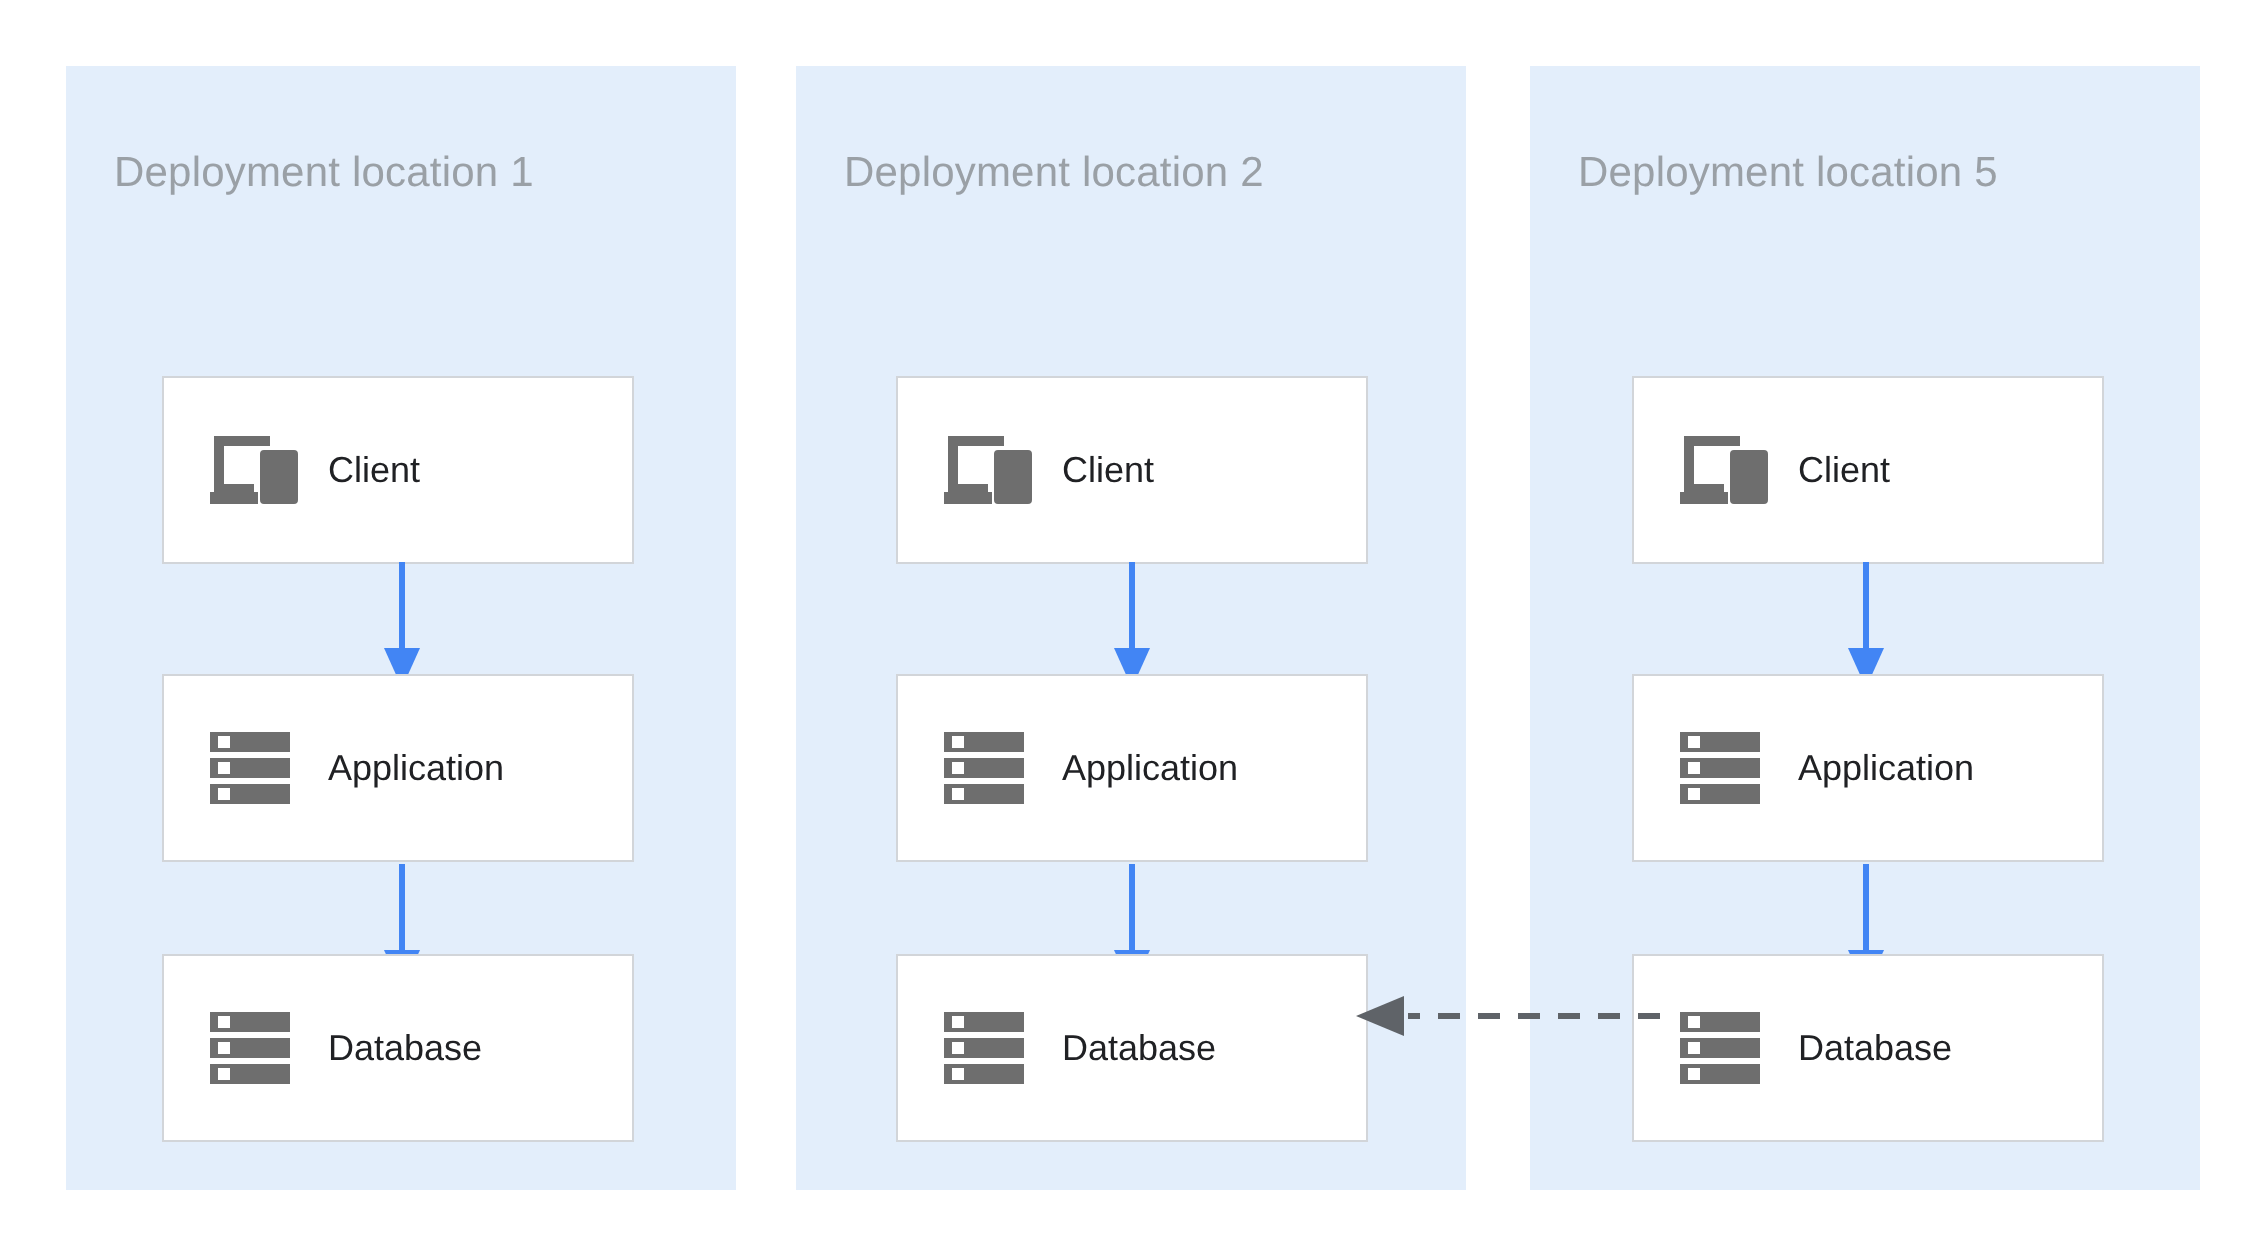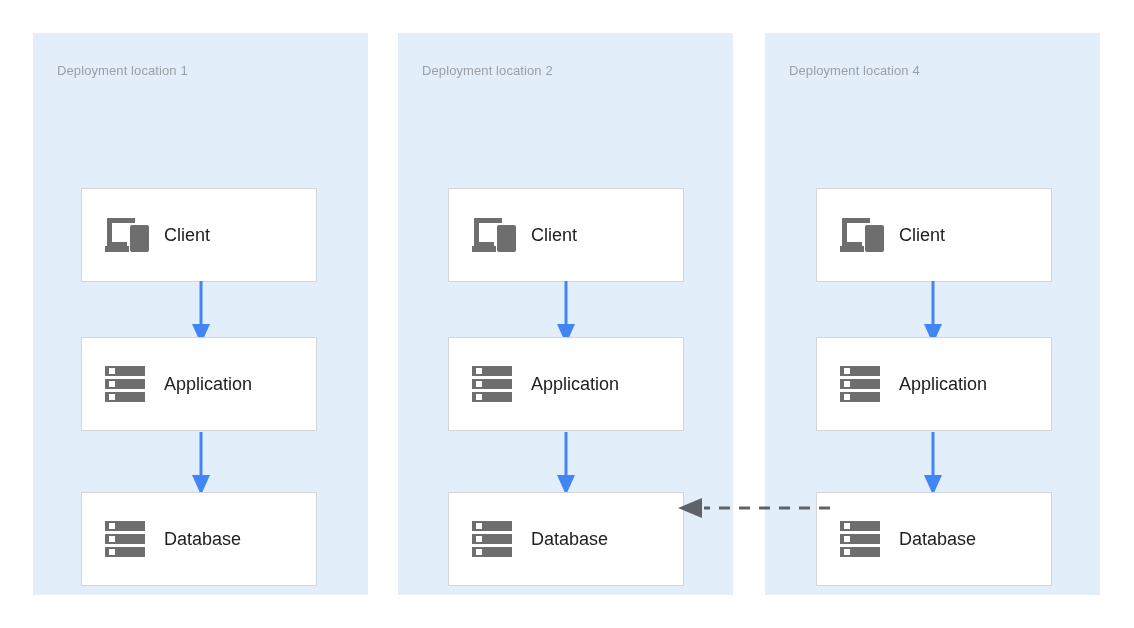--- a/index.html
+++ b/index.html
@@ -28,44 +28,44 @@
     height: 562px;
     background: #e3eefb;
     box-sizing: border-box;
   }
   .panel-1 { left: 33px; }
   .panel-2 { left: 398px; }
   .panel-3 { left: 765px; }
 
   .panel-title {
     position: absolute;
-    top: 28px;
+    top: 44px;
     left: 24px;
-    font-size: 13px;
+    font-size: 21px;
     line-height: 20px;
     color: #9aa0a6;
     letter-spacing: 0.1px;
     white-space: nowrap;
   }
 
   
   .node {
     position: absolute;
     width: 236px;
     height: 94px;
     background: #ffffff;
     border: 1px solid #d2d5d9;
     box-sizing: border-box;
     display: flex;
     align-items: center;
     justify-content: flex-start;
   }
   .node-client    { top: 155px; }
   .node-app       { top: 304px; }
-  .node-db        { top: 459px; }
+  .node-db        { top: 444px; }
 
   .panel-1 .node { left: 48px; }
   .panel-2 .node { left: 50px; }
   .panel-3 .node { left: 51px; }
 
   .node-icon {
     flex: 0 0 auto;
     margin-left: 22px;
     margin-right: 14px;
     width: 46px;
@@ -216,21 +216,21 @@
           <rect x="4" y="17" width="6" height="6" fill="#ffffff"></rect>
           <rect x="0" y="28" width="40" height="10" fill="#6e6e6e"></rect>
           <rect x="4" y="30" width="6" height="6" fill="#ffffff"></rect>
         </svg>
       </span>
       <span class="node-label">Database</span>
     </div>
   </div>
 
   <div class="panel panel-3">
-    <div class="panel-title">Deployment location 4</div>
+    <div class="panel-title">Deployment location 5</div>
 
     <div class="node node-client">
       <span class="node-icon">
         <svg width="46" height="40" viewBox="0 0 46 40" aria-hidden="true">
           <path fill="#6e6e6e" d="M3 3 h28 v5 H8 v19 h15 v5 H3 z"></path>
           <rect fill="#6e6e6e" x="1" y="31" width="24" height="6"></rect>
           <path fill="#6e6e6e" d="M28 10 h15 a2 2 0 0 1 2 2 v23 a2 2 0 0 1 -2 2 h-15 a2 2 0 0 1 -2 -2 v-23 a2 2 0 0 1 2 -2 z M30 15 h11 v17 h-11 z"></path>
         </svg>
       </span>
       <span class="node-label">Client</span>

